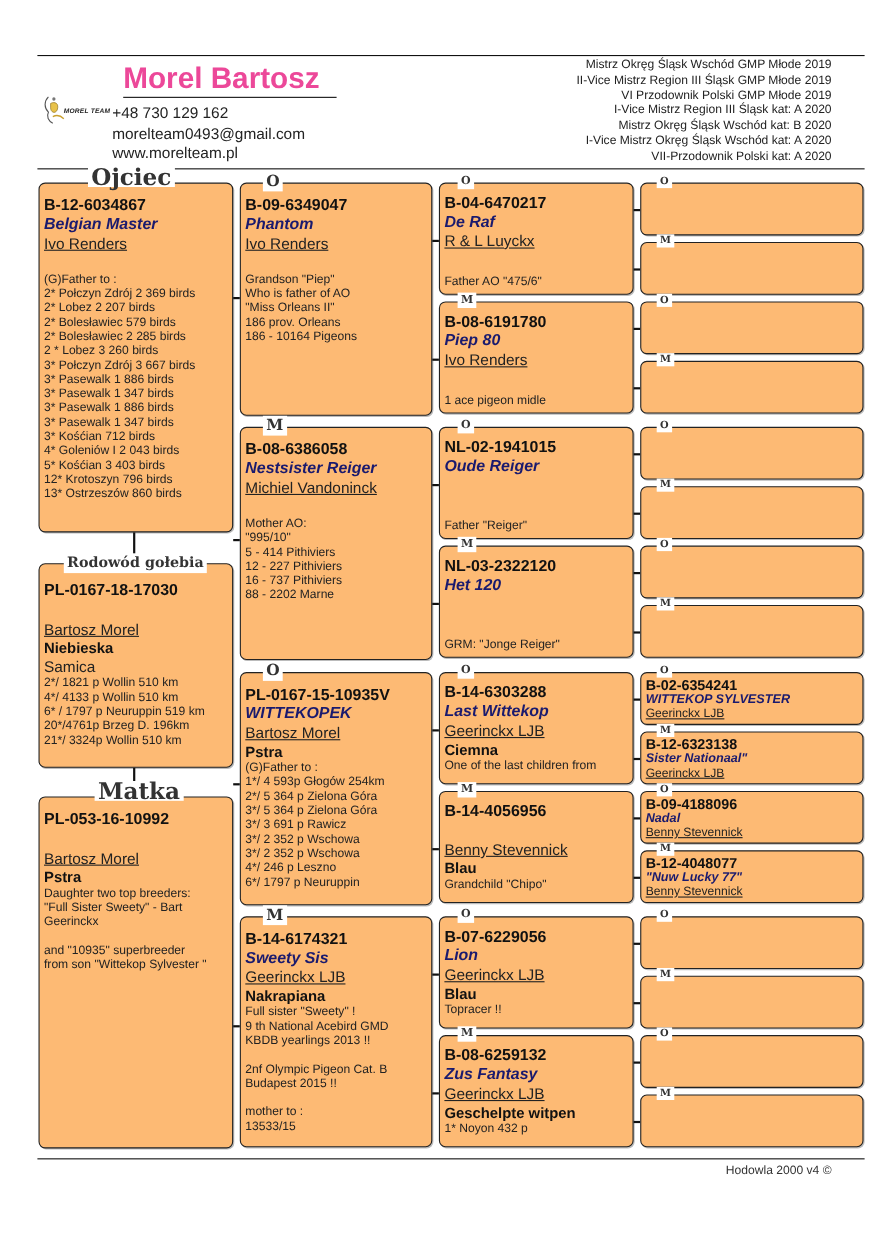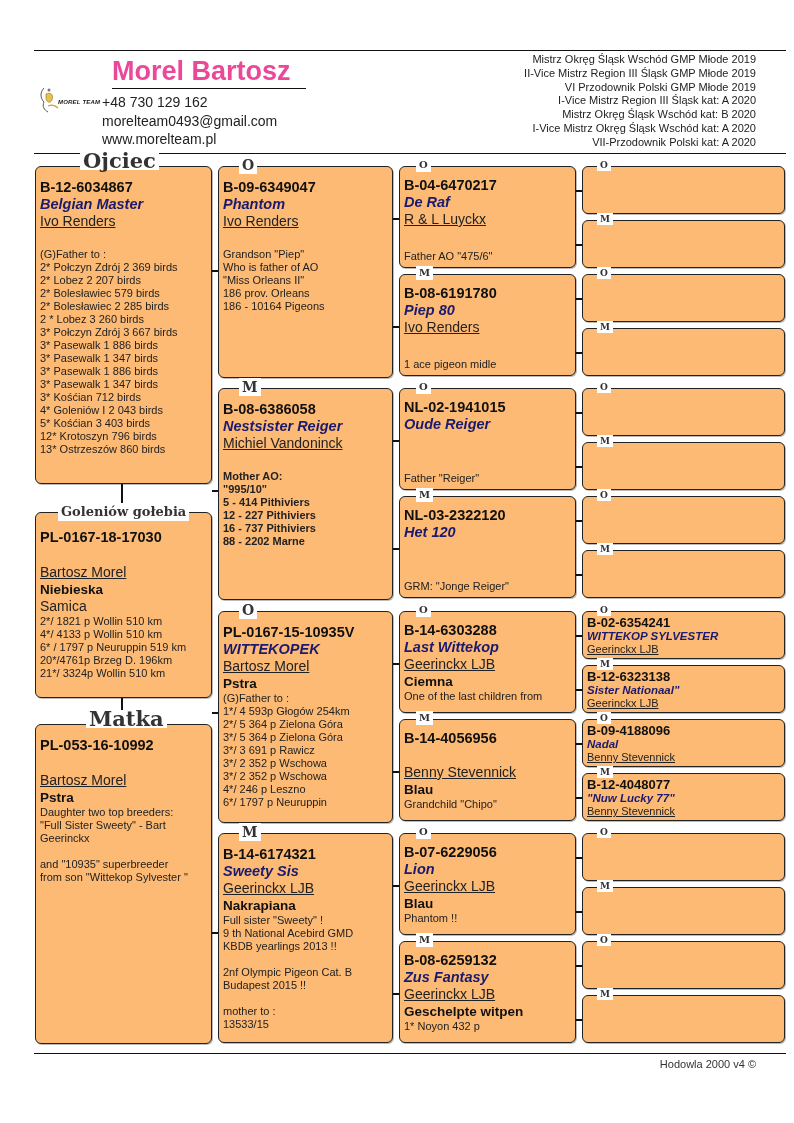--- a/index.html
+++ b/index.html
@@ -86,21 +86,21 @@
 4* Goleniów I 2 043 birds
 5* Kośćian 3 403 birds
 12* Krotoszyn 796 birds
 13* Ostrzeszów 860 birds</div>
   </div>
 </div>
 
 <div class="conn" style="left:121px;top:484px;width:1.5px;height:28px;"></div>
 
 <div class="box" style="left:35px;top:512px;width:177px;height:186px;">
-  <span class="legend mid">Goleniów gołebia</span>
+  <span class="legend mid">Rodowód gołebia</span>
   <div class="content" style="top:16px;">
     <div class="ring">PL-0167-18-17030</div>
     <div style="height:18px;"></div>
     <div class="breeder">Bartosz Morel</div>
     <div class="color">Niebieska</div>
     <div class="sex">Samica</div>
     <div class="notes">2*/ 1821 p Wollin 510 km
 4*/ 4133 p Wollin 510 km
 6* / 1797 p Neuruppin 519 km
 20*/4761p Brzeg D. 196km
@@ -144,21 +144,21 @@
 186 - 10164 Pigeons</div>
   </div>
 </div>
 
 <div class="box" style="left:218px;top:388px;width:175px;height:212px;">
   <span class="legend med">M</span>
   <div class="content">
     <div class="ring">B-08-6386058</div>
     <div class="pname">Nestsister Reiger</div>
     <div class="breeder">Michiel Vandoninck</div>
-    <div class="notes" style="margin-top:18px;font-weight:bold;">Mother AO:
+    <div class="notes" style="margin-top:18px;">Mother AO:
 "995/10"
  5 - 414  Pithiviers
 12 - 227  Pithiviers
 16 - 737  Pithiviers
 88 - 2202  Marne</div>
   </div>
 </div>
 
 <div class="box" style="left:218px;top:611px;width:175px;height:212px;">
   <span class="legend med">O</span>
@@ -262,21 +262,21 @@
       </div>
     </div>
     <div class="conn" style="left: 393px; top: 885px; width: 6px; height: 1.5px;"></div>
     <div class="box" style="left: 399px; top: 833px; width: 177px; height: 102px;">
       <span class="legend small">O</span>
       <div class="content" style="top:10px;">
         <div class="ring">B-07-6229056</div>
         <div class="pname" style="min-height:17px;">Lion</div>
         <div class="breeder" style="min-height:17px;">Geerinckx LJB</div>
         <div class="color">Blau</div>
-               <div class="notes">Phantom !!</div>
+               <div class="notes">Topracer !!</div>
       </div>
     </div>
     <div class="conn" style="left: 393px; top: 993px; width: 6px; height: 1.5px;"></div>
     <div class="box" style="left: 399px; top: 941px; width: 177px; height: 102px;">
       <span class="legend small">M</span>
       <div class="content" style="top:10px;">
         <div class="ring">B-08-6259132</div>
         <div class="pname" style="min-height:17px;">Zus Fantasy</div>
         <div class="breeder" style="min-height:17px;">Geerinckx LJB</div>
         <div class="color">Geschelpte witpen</div>

